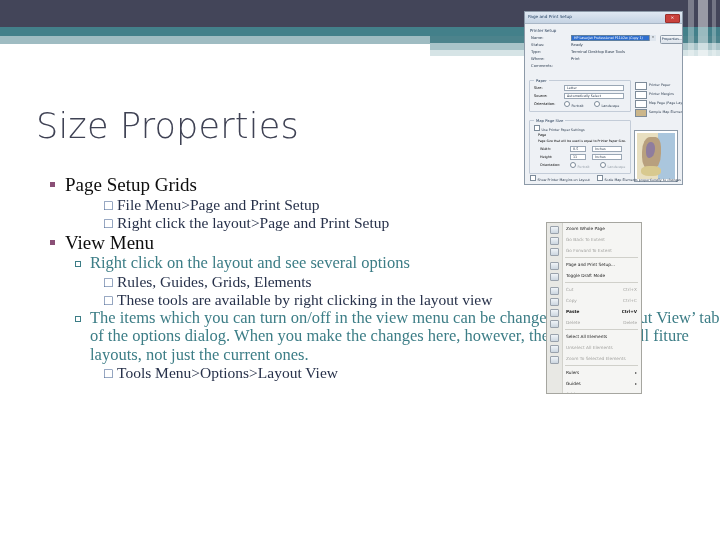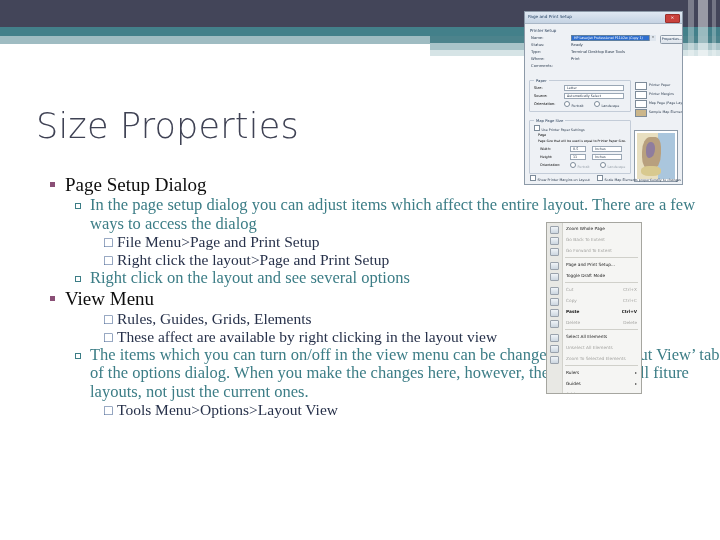--- a/index.html
+++ b/index.html
@@ -442,55 +442,49 @@
   <div class="vstripe vstripe-c"></div>
 </div>
 
 <div id="page-title">Size Properties</div>
 
 <div id="content-body">
     <div class="bullet-row lvl1">
       <span class="marker">
         <i></i>
       </span>
-      <span class="btext">Page Setup Dialog</span>
-    </div>
-    <div class="bullet-row lvl2">
+      <span class="btext">Page Setup Grids</span>
+    </div>
+    <div class="bullet-row lvl3">
+      <span class="marker">□</span>
+      <span class="btext">File Menu&gt;Page and Print Setup</span>
+    </div>
+    <div class="bullet-row lvl3">
+      <span class="marker">□</span>
+      <span class="btext">Right click the layout&gt;Page and Print Setup</span>
+    </div>
+    <div class="bullet-row lvl1">
       <span class="marker">
         <i></i>
       </span>
-      <span class="btext">In the page setup dialog you can adjust items which affect the entire layout. There are a few ways to access the dialog</span>
-    </div>
-    <div class="bullet-row lvl3">
-      <span class="marker">□</span>
-      <span class="btext">File Menu&gt;Page and Print Setup</span>
-    </div>
-    <div class="bullet-row lvl3">
-      <span class="marker">□</span>
-      <span class="btext">Right click the layout&gt;Page and Print Setup</span>
+      <span class="btext">View Menu</span>
     </div>
     <div class="bullet-row lvl2">
       <span class="marker">
         <i></i>
       </span>
       <span class="btext">Right click on the layout and see several options</span>
     </div>
-    <div class="bullet-row lvl1">
-      <span class="marker">
-        <i></i>
-      </span>
-      <span class="btext">View Menu</span>
-    </div>
     <div class="bullet-row lvl3">
       <span class="marker">□</span>
       <span class="btext">Rules, Guides, Grids, Elements</span>
     </div>
     <div class="bullet-row lvl3">
       <span class="marker">□</span>
-      <span class="btext">These affect are available by right clicking in the layout view</span>
+      <span class="btext">These tools are available by right clicking in the layout view</span>
     </div>
     <div class="bullet-row lvl2">
       <span class="marker">
         <i></i>
       </span>
       <span class="btext">The items which you can turn on/off in the view menu can be changed in the ‘Layout View’ tab of the options dialog. When you make the changes here, however, they will affect all fiture layouts, not just the current ones.</span>
     </div>
     <div class="bullet-row lvl3">
       <span class="marker">□</span>
       <span class="btext">Tools Menu&gt;Options&gt;Layout View</span>

